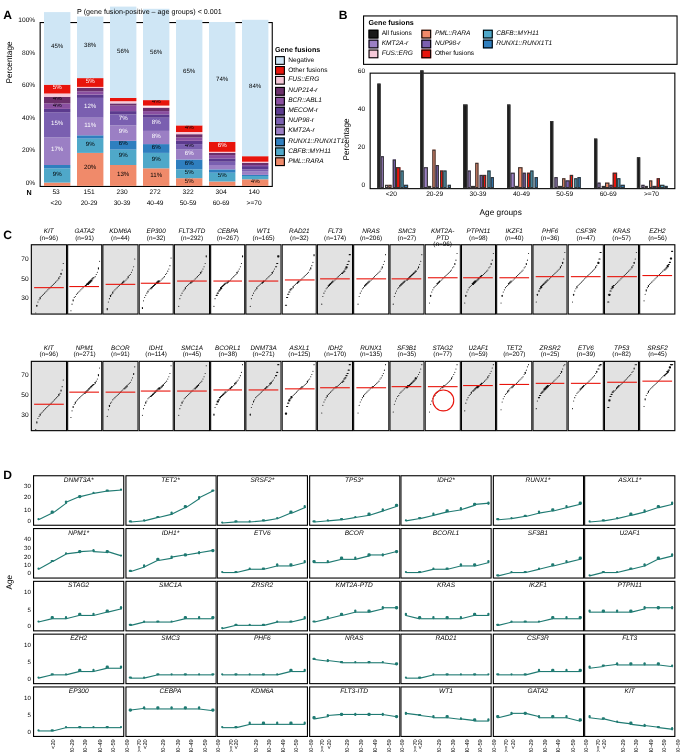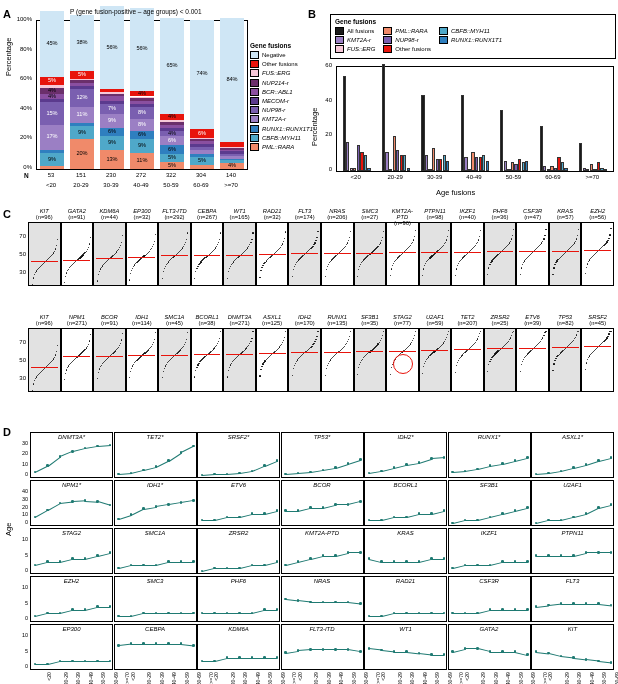--- a/index.html
+++ b/index.html
@@ -412,21 +412,21 @@
         <div class="bbar" style="left: 3.54857px; width: 3.26469px; height: 3.46667px; background: rgb(155, 127, 196);"></div>
         <div class="bbar" style="left: 7.09714px; width: 3.26469px; height: 1.73333px; background: rgb(246, 200, 216);"></div>
         <div class="bbar" style="left: 10.6457px; width: 3.26469px; height: 6.93333px; background: rgb(240, 138, 106);"></div>
         <div class="bbar" style="left: 14.1943px; width: 3.26469px; height: 1.73333px; background: rgb(122, 95, 176);"></div>
         <div class="bbar" style="left: 17.7429px; width: 3.26469px; height: 8.66667px; background: rgb(232, 20, 12);"></div>
         <div class="bbar" style="left: 21.2914px; width: 3.26469px; height: 3.46667px; background: rgb(79, 168, 201);"></div>
         <div class="bbar" style="left: 24.84px; width: 3.26469px; height: 1.73333px; background: rgb(47, 127, 191);"></div>
       </div>
     </div>
   <div class="ytitle">Percentage</div>
-  <div class="xtitle">Age fusions</div>
+  <div class="xtitle">Age groups</div>
 <div style="position: absolute; font-size: 6px; text-align: right; width: 16px; left: 10px; top: 160px;">0</div>
     <div style="position: absolute; font-size: 6px; text-align: right; width: 16px; left: 10px; top: 125.333px;">20</div>
     <div style="position: absolute; font-size: 6px; text-align: right; width: 16px; left: 10px; top: 90.6667px;">40</div>
     <div style="position: absolute; font-size: 6px; text-align: right; width: 16px; left: 10px; top: 56px;">60</div>
     <div style="position: absolute; font-size: 6px; text-align: center; width: 40px; left: 29.7143px; top: 168px;">&lt;20</div>
     <div style="position: absolute; font-size: 6px; text-align: center; width: 40px; left: 69.1429px; top: 168px;">20-29</div>
     <div style="position: absolute; font-size: 6px; text-align: center; width: 40px; left: 108.571px; top: 168px;">30-39</div>
     <div style="position: absolute; font-size: 6px; text-align: center; width: 40px; left: 148px; top: 168px;">40-49</div>
     <div style="position: absolute; font-size: 6px; text-align: center; width: 40px; left: 187.429px; top: 168px;">50-59</div>
     <div style="position: absolute; font-size: 6px; text-align: center; width: 40px; left: 226.857px; top: 168px;">60-69</div>

